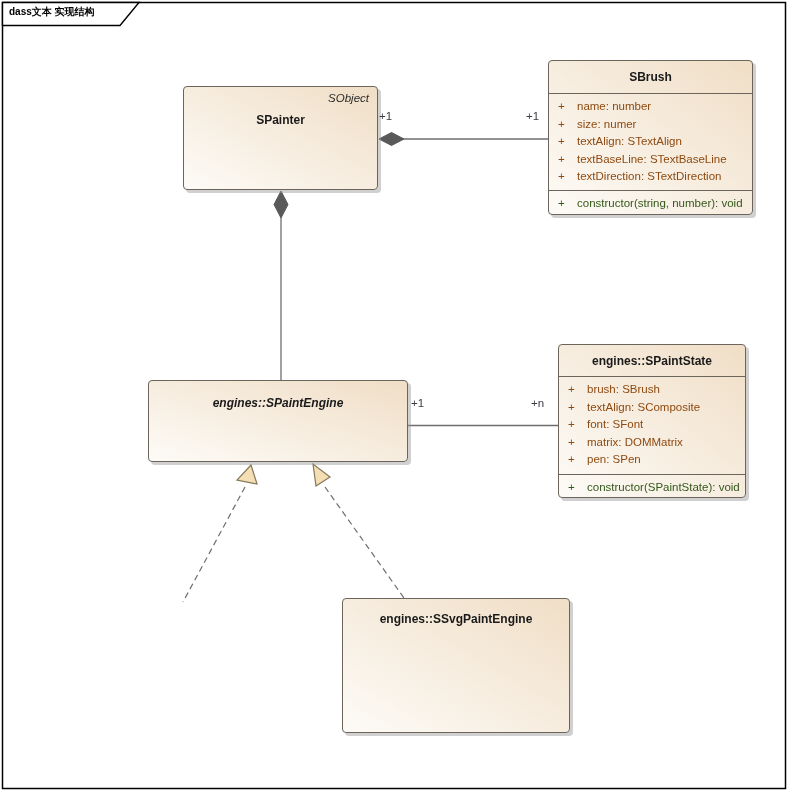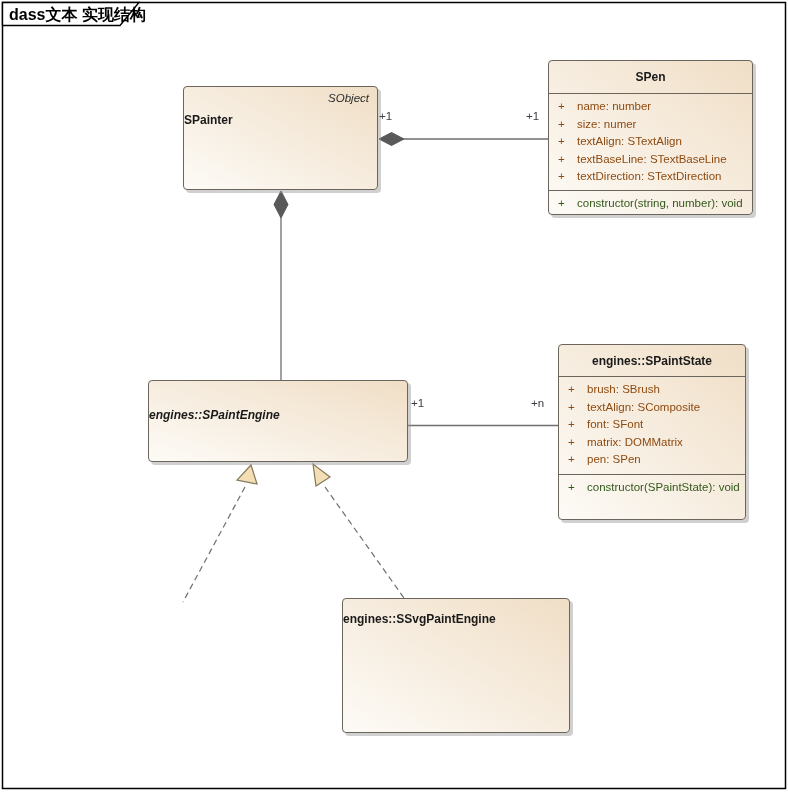--- a/index.html
+++ b/index.html
@@ -16,40 +16,40 @@
     border-radius:4px;
     background:linear-gradient(to top right,var(--box_fill_light),var(--box_fill_dark));
     box-shadow:3px 3px 0 rgba(150,150,150,.45);
   }
   .title-compartment{
     display:flex;align-items:center;justify-content:center;
     box-sizing:border-box;
   }
   .compartment-sep{border-top:1.2px solid var(--box_border);}
   .class-name{font-weight:bold;font-size:12px;color:#1a1a1a;}
-  .class-name.abstract{font-style:italic;margin-top:12px;}
+  .class-name.abstract{font-style:italic;}
   .member-row{display:flex;line-height:17.5px;font-size:11.5px;white-space:nowrap;}
   .member-vis{width:19px;padding-left:9px;flex:0 0 auto;}
   .attr-compartment,.op-compartment{box-sizing:border-box;padding-top:4px;}
   .attr-color{color:var(--attribute_text);}
   .op-color{color:var(--operation_text);}
 
   
-  .simple-box .class-name{position:absolute;left:0;right:0;text-align:left;}
+  .simple-box .class-name{position:absolute;left:0;right:0;text-align:center;}
   .stereotype{
     position:absolute;top:5px;right:8px;font-style:italic;font-size:11.5px;color:#2b2b2b;
   }
 
   
   .mult-label{
     position:absolute;z-index:2;font-size:11.5px;color:var(--multiplicity_text);
   }
   .frame-label{
     position:absolute;z-index:2;left:9px;top:5px;
-    font-size:16px;font-weight:bold;color:#000;white-space:nowrap;
+    font-size:10px;font-weight:bold;color:#000;white-space:nowrap;
   }
 
   
   .conn-line{stroke:var(--connector_line);stroke-width:1.3;fill:none;}
   .conn-dashed{stroke:var(--connector_line);stroke-width:1.2;fill:none;stroke-dasharray:6 4;}
   .diamond{fill:var(--diamond_fill);stroke:var(--diamond_fill);}
   .triangle{fill:var(--triangle_fill);stroke:var(--triangle_stroke);stroke-width:1.2;}
   .frame-shape{fill:none;stroke:#000;stroke-width:1.5;}
   .tab-shape{fill:#fff;stroke:#000;stroke-width:1.4;}
 </style>
@@ -90,21 +90,21 @@
 
   <span class="frame-label">dass文本 实现结构</span>
 
   <div class="uml-class simple-box" style="left:183px;top:86px;width:195px;height:104px">
     <span class="stereotype">SObject</span>
     <span class="class-name" style="top:26px">SPainter</span>
   </div>
 
   <div class="uml-class" style="left:548px;top:60px;width:205px;height:155px">
     <div class="title-compartment" style="height:32px">
-      <span class="class-name">SPen</span>
+      <span class="class-name">SBrush</span>
     </div>
     <div class="attr-compartment compartment-sep" style="height:97px">
       <div class="member-row attr-color">
         <span class="member-vis">+</span>
         <span>name: number</span>
       </div>
       <div class="member-row attr-color">
         <span class="member-vis">+</span>
         <span>size: numer</span>
       </div>
@@ -126,21 +126,21 @@
         <span class="member-vis">+</span>
         <span>constructor(string, number): void</span>
       </div>
     </div>
   </div>
 
   <div class="uml-class simple-box" style="left:148px;top:380px;width:260px;height:82px">
     <span class="class-name abstract" style="top:15px">engines::SPaintEngine</span>
   </div>
 
-  <div class="uml-class" style="left:558px;top:344px;width:188px;height:176px">
+  <div class="uml-class" style="left:558px;top:344px;width:188px;height:154px">
     <div class="title-compartment" style="height:31px">
       <span class="class-name">engines::SPaintState</span>
     </div>
     <div class="attr-compartment compartment-sep" style="height:98px">
       <div class="member-row attr-color">
         <span class="member-vis">+</span>
         <span>brush: SBrush</span>
       </div>
       <div class="member-row attr-color">
         <span class="member-vis">+</span>

